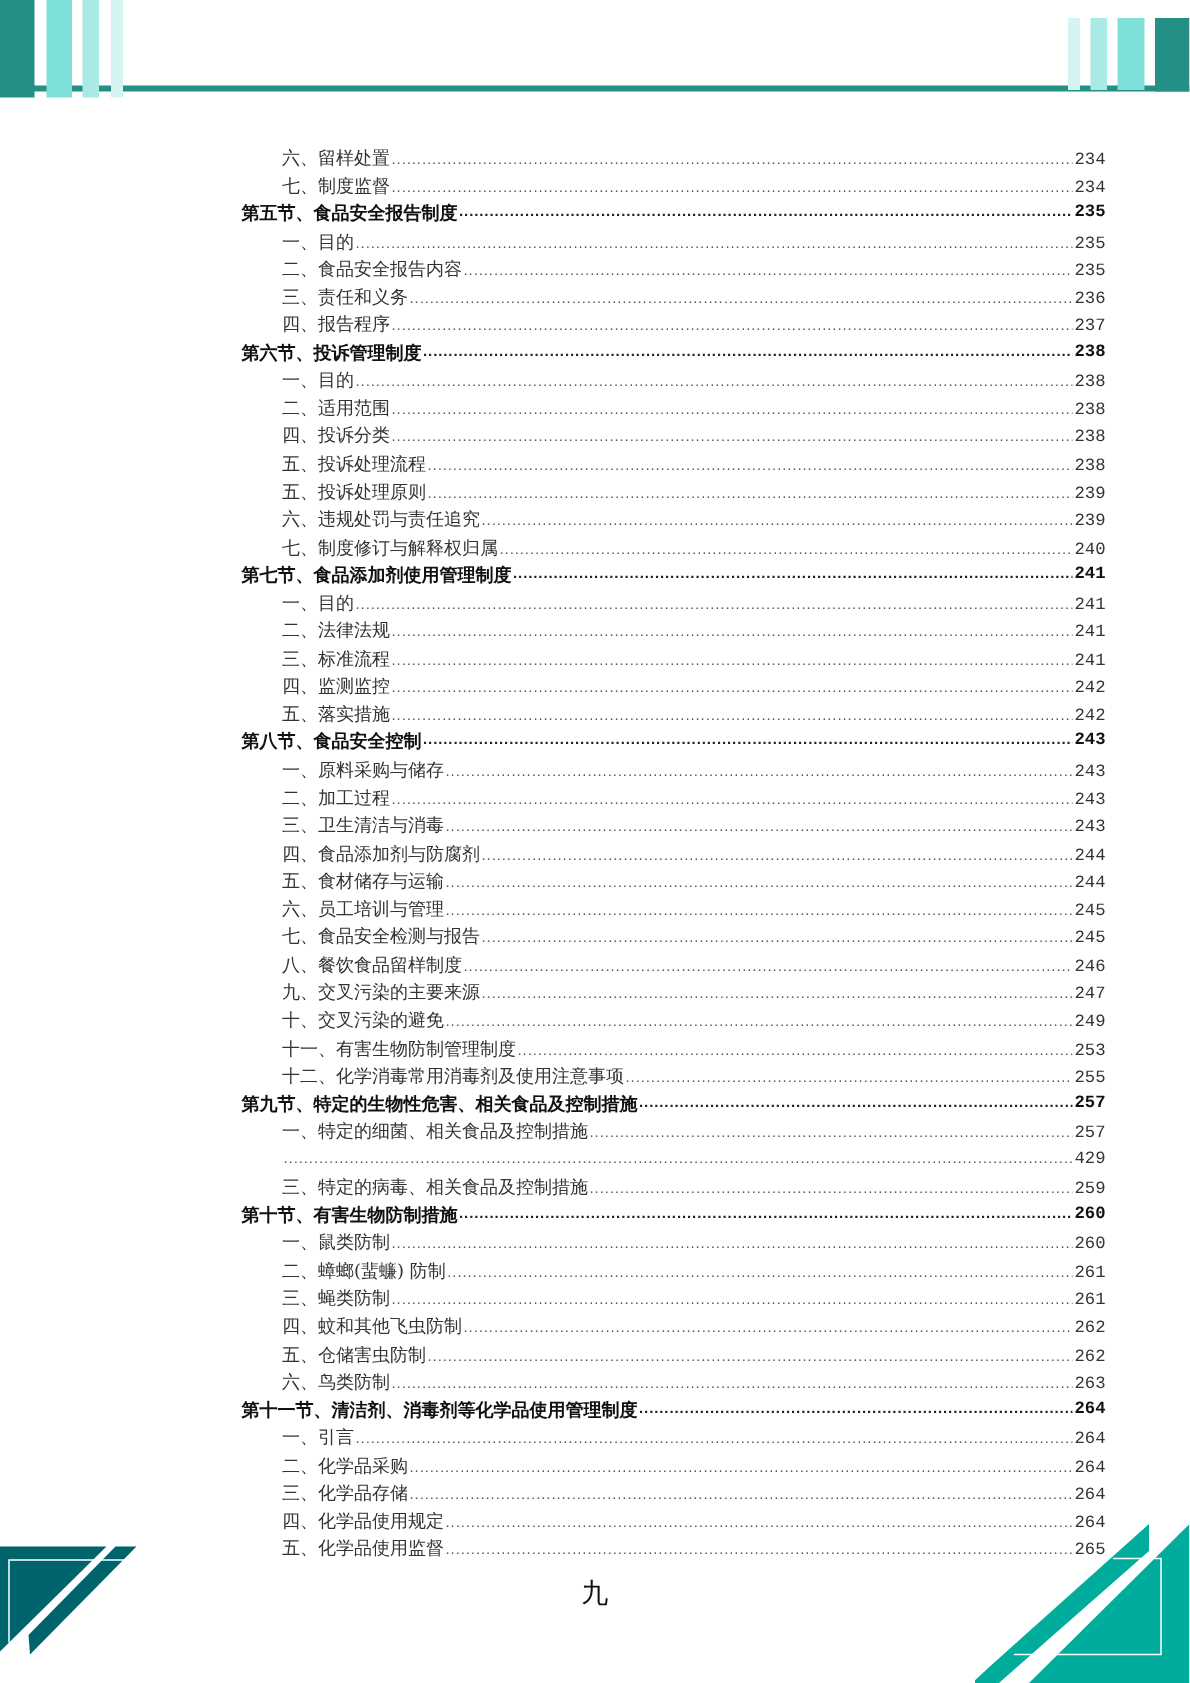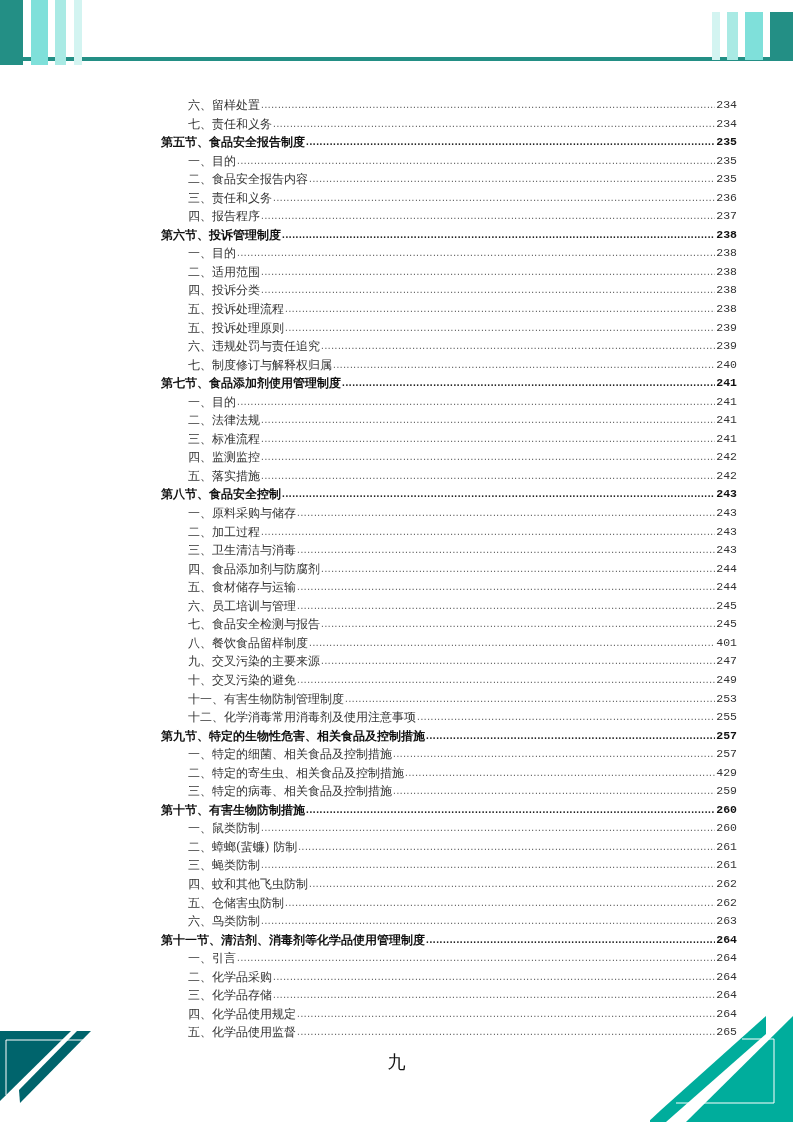--- a/index.html
+++ b/index.html
@@ -1,21 +1,21 @@
 <!DOCTYPE html>
 <html><head>
 <meta charset="utf-8">
 <style>
   html, body { margin: 0; padding: 0; }
   body { width: 793px; height: 1122px; position: relative; background: #ffffff; overflow: hidden;
          font-family: "DejaVu Serif", "Liberation Serif", serif; color: #222; }
   .deco { position: absolute; }
   .toc { position: absolute; left: 161px; top: 96px; width: 576px; }
   .row { display: flex; align-items: baseline; height: 18.55px; line-height: 18.55px; font-size: 12px; white-space: nowrap; }
-  .row.sub { padding-left: 27px; color: #333; align-items: flex-end; }
+  .row.sub { padding-left: 27px; color: #333; }
   .row.sec { font-weight: bold; color: #111; font-family: "DejaVu Sans", "Liberation Sans", sans-serif; align-items: center; }
   .row .t { flex: 0 0 auto; }
   .row .dots { flex: 1 1 auto; overflow: hidden; margin: 0 1px; color: #555; font-family: "Liberation Sans", sans-serif; font-size: 10px; letter-spacing: 0.6px; }
   .row .dots::before { content: "................................................................................................................................................................................................................"; }
   .row.sec .dots { font-weight: bold; color: #222; }
   .row .p { flex: 0 0 auto; font-family: Liberation Mono, monospace; font-size: 11.5px; text-align: right; }
   .pageno { position: absolute; left: 0; width: 100%; top: 1050px; text-align: center; font-size: 18px; font-family: "DejaVu Sans", sans-serif; color: #111; }
 </style>
 </head>
 <body>
@@ -34,21 +34,21 @@
   </svg>
 </div>
 
 <div class="toc" id="toc">
     <div class="row sub">
       <span class="t">六、留样处置</span>
       <span class="dots"></span>
       <span class="p">234</span>
     </div>
     <div class="row sub">
-      <span class="t">七、责任和义务</span>
+      <span class="t">七、制度监督</span>
       <span class="dots"></span>
       <span class="p">234</span>
     </div>
     <div class="row sec">
       <span class="t">第五节、食品安全报告制度</span>
       <span class="dots"></span>
       <span class="p">235</span>
     </div>
     <div class="row sub">
       <span class="t">一、目的</span>
@@ -176,21 +176,21 @@
       <span class="p">245</span>
     </div>
     <div class="row sub">
       <span class="t">七、食品安全检测与报告</span>
       <span class="dots"></span>
       <span class="p">245</span>
     </div>
     <div class="row sub">
       <span class="t">八、餐饮食品留样制度</span>
       <span class="dots"></span>
-      <span class="p">401</span>
+      <span class="p">246</span>
     </div>
     <div class="row sub">
       <span class="t">九、交叉污染的主要来源</span>
       <span class="dots"></span>
       <span class="p">247</span>
     </div>
     <div class="row sub">
       <span class="t">十、交叉污染的避免</span>
       <span class="dots"></span>
       <span class="p">249</span>
@@ -209,21 +209,20 @@
       <span class="t">第九节、特定的生物性危害、相关食品及控制措施</span>
       <span class="dots"></span>
       <span class="p">257</span>
     </div>
     <div class="row sub">
       <span class="t">一、特定的细菌、相关食品及控制措施</span>
       <span class="dots"></span>
       <span class="p">257</span>
     </div>
     <div class="row sub">
-      <span class="t">二、特定的寄生虫、相关食品及控制措施</span>
       <span class="dots"></span>
       <span class="p">429</span>
     </div>
     <div class="row sub">
       <span class="t">三、特定的病毒、相关食品及控制措施</span>
       <span class="dots"></span>
       <span class="p">259</span>
     </div>
     <div class="row sec">
       <span class="t">第十节、有害生物防制措施</span>

